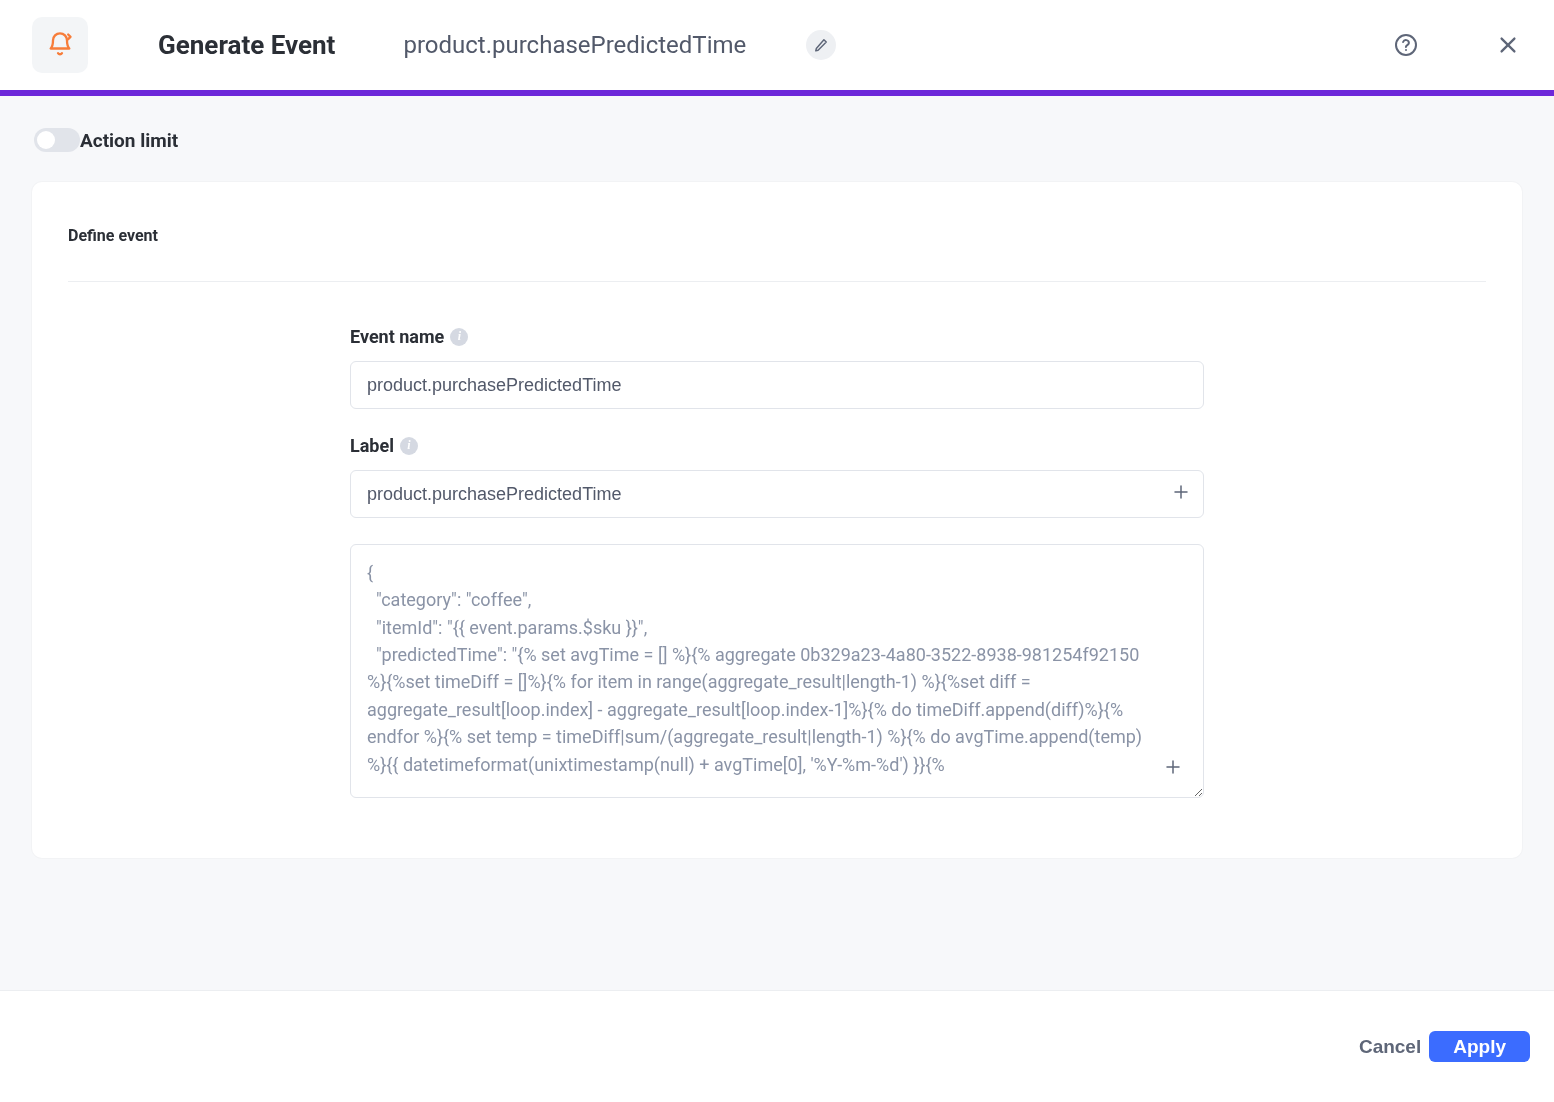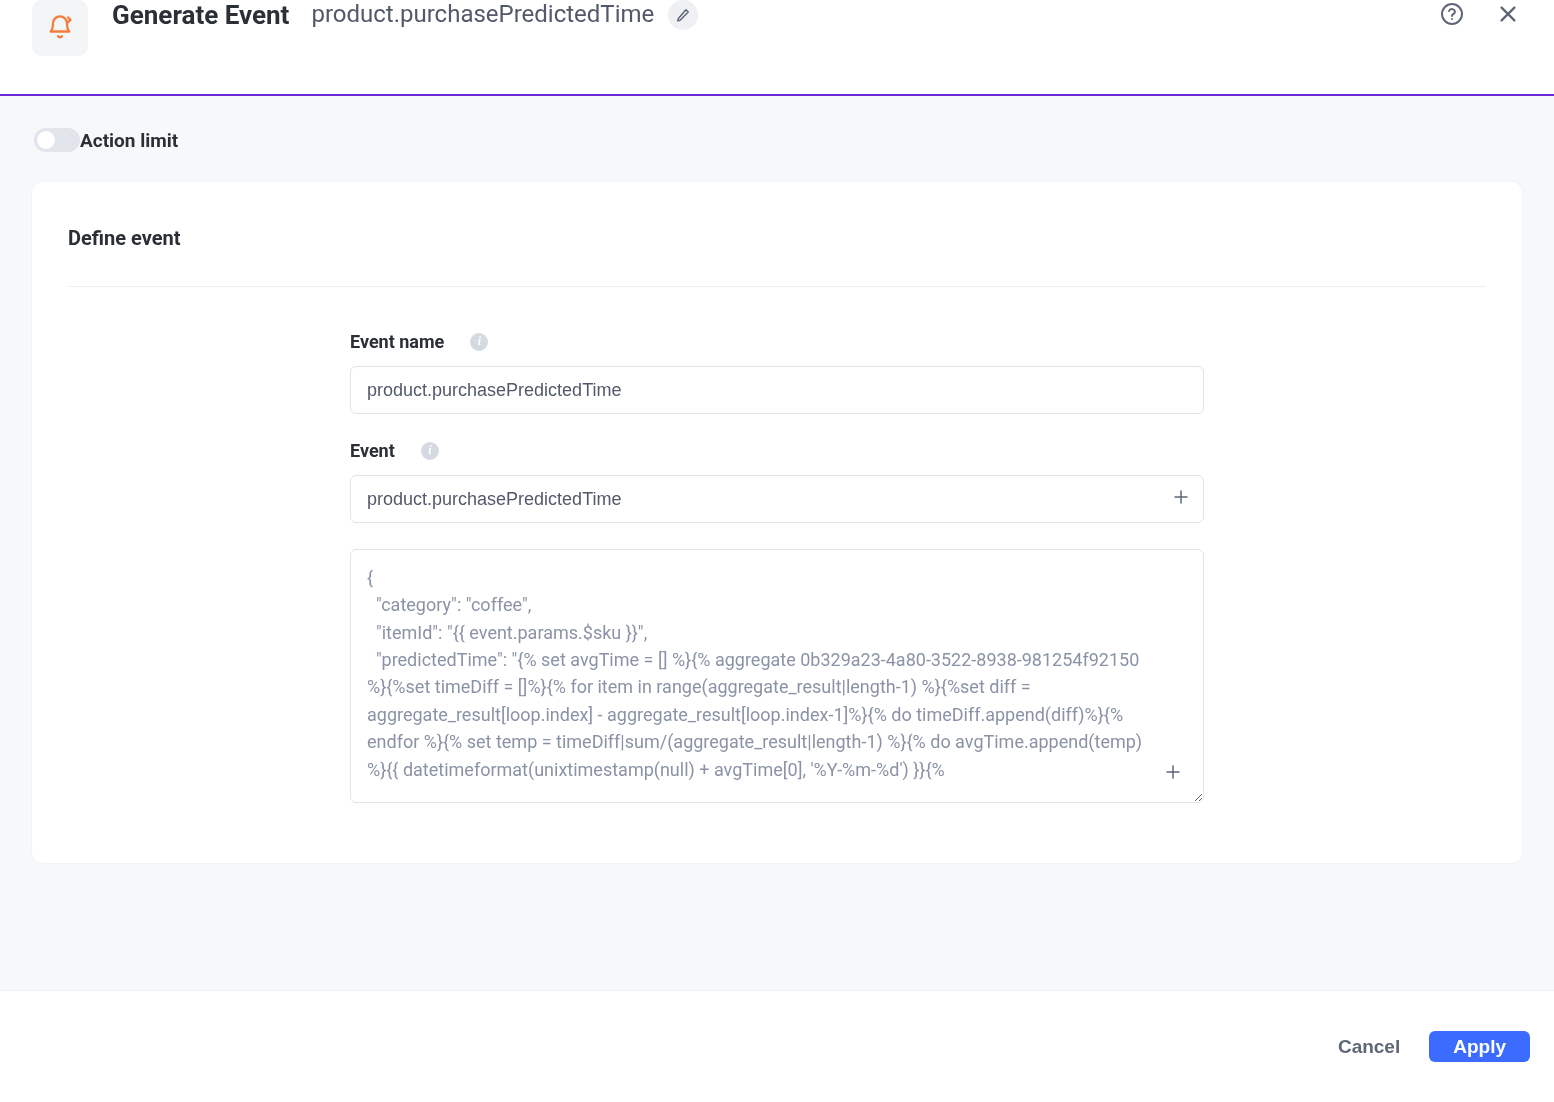--- a/index.html
+++ b/index.html
@@ -7,25 +7,26 @@
     font-family: -apple-system, BlinkMacSystemFont, "Segoe UI", Roboto, Helvetica, Arial, sans-serif;
     background: #f7f8fa;
     color: #2b2f36;
     width: 1554px;
     height: 1102px;
     overflow: hidden;
     position: relative;
   }
   .header {
     display: flex;
-    align-items: flex-start;
+    align-items: center;
     height: 96px;
     padding: 0 32px;
     background: #fff;
-    border-bottom: 2px solid #6d28d9;
+    border-bottom: 6px solid #6d28d9;
+    gap: 46px;
   }
   .icon-sq {
     width: 56px;
     height: 56px;
     border-radius: 10px;
     background: #f3f5f7;
     display: flex;
     align-items: center;
     justify-content: center;
     margin-right: 24px;
@@ -94,38 +95,38 @@
     font-weight: 700;
     color: #2b2f36;
   }
   .card {
     background: #fff;
     border-radius: 10px;
     padding: 44px 36px 56px 36px;
     box-shadow: 0 0 0 1px rgba(0,0,0,0.02);
   }
   .card-title {
-    font-size: 20px;
+    font-size: 16px;
     font-weight: 700;
     color: #2b2f36;
     margin-bottom: 36px;
   }
   .divider {
     height: 1px;
     background: #eceef1;
     margin-bottom: 44px;
   }
   .form {
     margin-left: 282px;
     width: 854px;
   }
   .field-label-row {
     display: flex;
     align-items: center;
-    gap: 26px;
+    gap: 6px;
     margin-bottom: 14px;
   }
   .field-label {
     font-size: 18px;
     font-weight: 700;
     color: #2b2f36;
   }
   .info-badge {
     width: 18px;
     height: 18px;
@@ -191,21 +192,21 @@
     bottom: 0;
     left: 0;
     right: 0;
     height: 112px;
     background: #fff;
     border-top: 1px solid #eceef1;
     display: flex;
     align-items: center;
     justify-content: flex-end;
     padding-right: 24px;
-    gap: 29px;
+    gap: 8px;
   }
   .btn-cancel {
     background: none;
     border: none;
     font-size: 19px;
     font-weight: 600;
     color: #5e6678;
     cursor: pointer;
   }
   .btn-apply {
@@ -268,21 +269,21 @@
 
     <div class="form">
 
       <div class="field-label-row">
         <div class="field-label">Event name</div>
         <div class="info-badge">i</div>
       </div>
       <input class="input" value="product.purchasePredictedTime" style="">
 
       <div class="field-label-row">
-        <div class="field-label">Event</div>
+        <div class="field-label">Label</div>
         <div class="info-badge">i</div>
       </div>
       <div class="input-wrap">
         <input class="input" value="product.purchasePredictedTime" style="">
         <div class="input-plus">
           <svg width="18" height="18" viewBox="0 0 24 24" fill="none" stroke="currentColor" stroke-width="2" stroke-linecap="round">
             <line x1="12" y1="4" x2="12" y2="20"></line>
             <line x1="4" y1="12" x2="20" y2="12"></line>
           </svg>
         </div>

